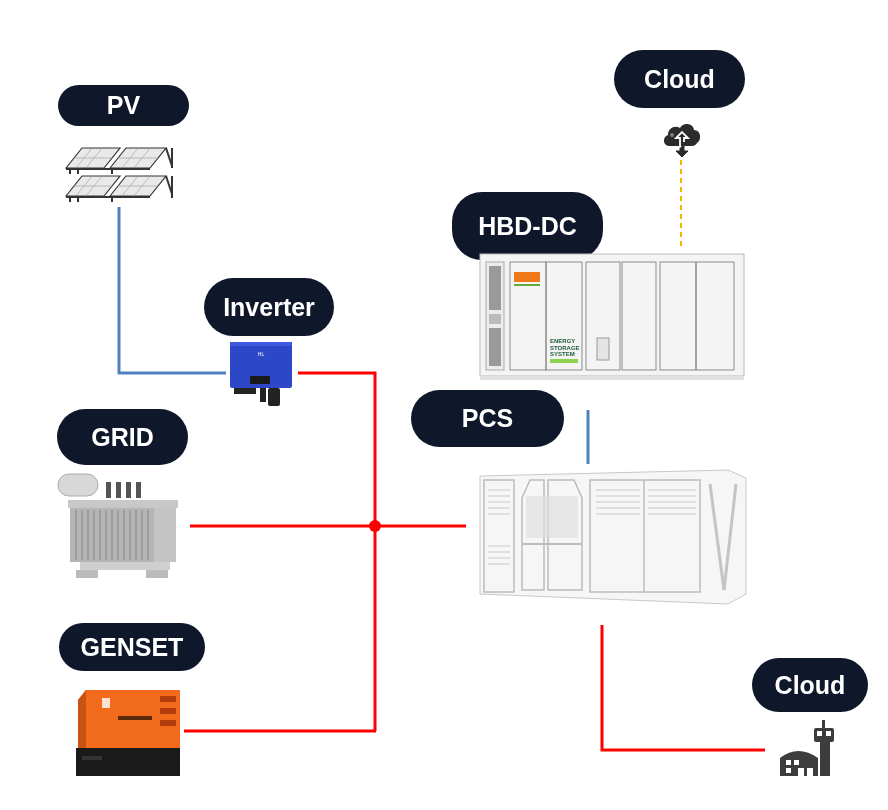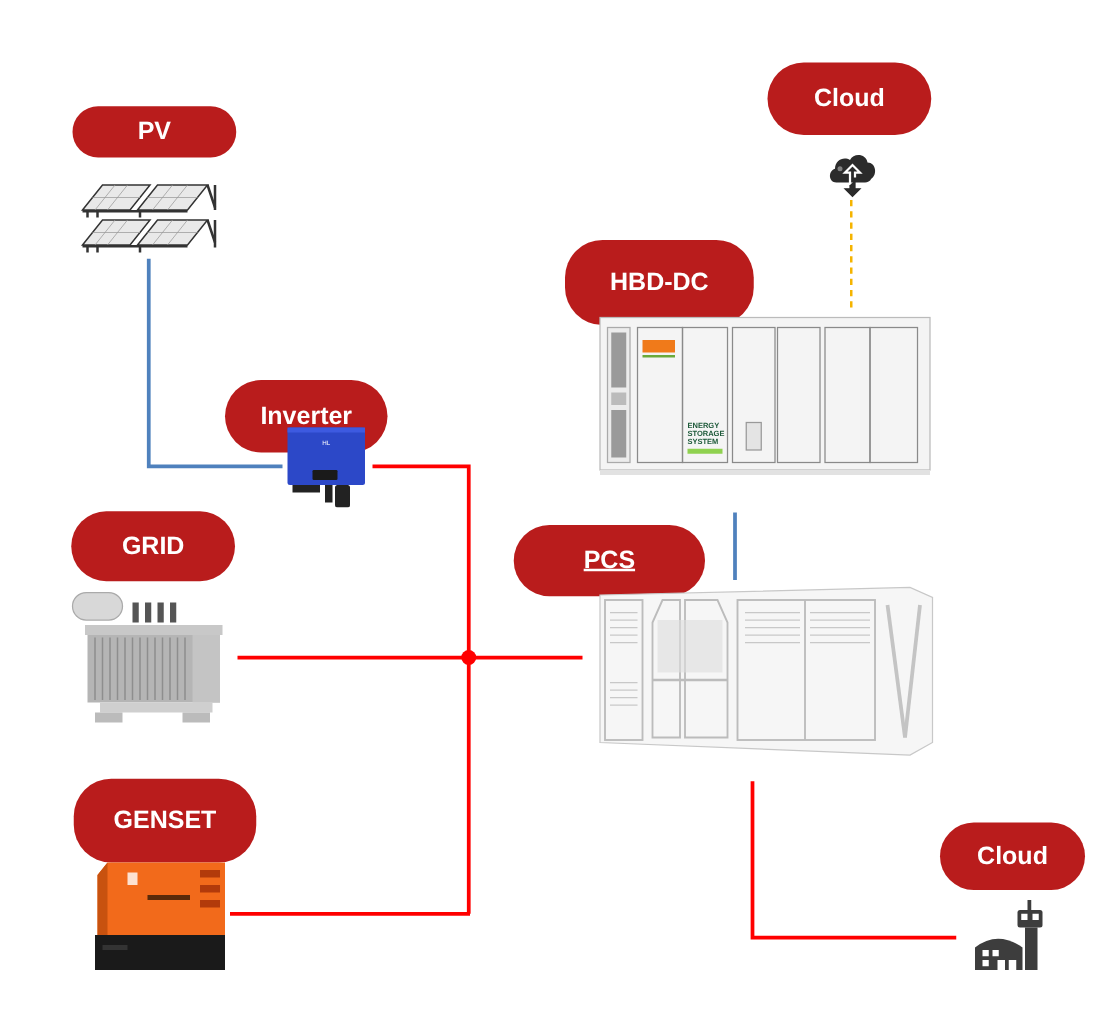--- a/index.html
+++ b/index.html
@@ -1,17 +1,17 @@
 <!DOCTYPE html>
 <html><head>
 <meta charset="utf-8">
 <style>
   html, body { margin:0; padding:0; background:#ffffff; }
   body { width:888px; height:810px; position:relative; overflow:hidden; font-family:"Liberation Sans", sans-serif; }
-  .pill { position:absolute; background:#b91c1c; color:#ffffff; font-weight:bold; font-size:20px;
+  .pill { position:absolute; background:#0f172a; color:#ffffff; font-weight:bold; font-size:25px;
           border-radius:30px; display:flex; align-items:center; justify-content:center; }
   .abs { position:absolute; }
   svg { position:absolute; left:0; top:0; }
 </style>
 </head>
 <body>
 
 <svg width="888" height="810">
 
   <polyline points="119,207 119,373 226,373" fill="none" stroke="#4f81bd" stroke-width="3"></polyline>
@@ -99,32 +99,32 @@
     <rect x="119" y="86" width="12" height="22" fill="#e4e4e4" stroke="#999"></rect>
   </svg>
   <div style="position:absolute;left:72px;top:86px;font-size:6px;font-weight:bold;line-height:6.5px;color:#1e5a3a;">
     <div>ENERGY</div>
     <div>STORAGE</div>
     <div>SYSTEM</div>
     <div style="width:28px;height:4px;background:#8fd14f;margin-top:1px;"></div>
   </div>
 </div>
 
-<div class="pill" style="left:180px;top:278px;width:130px;height:58px;margin-top:26px;">Inverter</div>
+<div class="pill" style="left:204px;top:278px;width:130px;height:58px;">Inverter</div>
 <svg style="left:228px;top:340px;" width="70" height="66" viewBox="0 0 70 66">
   <rect x="2" y="2" width="62" height="46" rx="2" fill="#2c48c8"></rect>
   <rect x="2" y="2" width="62" height="4" fill="#3d5ae0"></rect>
   <text x="33" y="16" fill="#fff" font-size="5" text-anchor="middle" font-family="Liberation Sans, sans-serif">HL</text>
   <rect x="22" y="36" width="20" height="8" rx="1" fill="#1a1a1a"></rect>
   <rect x="6" y="48" width="22" height="6" fill="#222"></rect>
   <rect x="32" y="48" width="6" height="14" fill="#222"></rect>
   <rect x="40" y="48" width="12" height="18" rx="2" fill="#222"></rect>
 </svg>
 
-<div class="pill" style="left:411px;top:420px;width:153px;height:57px;text-decoration:underline;">PCS</div>
+<div class="pill" style="left:411px;top:390px;width:153px;height:57px;">PCS</div>
 <svg style="left:478px;top:466px;" width="272" height="144" viewBox="0 0 272 144">
   <polygon points="2,10 250,4 268,12 268,128 250,138 2,128" fill="#f6f6f6" stroke="#c8c8c8"></polygon>
   <g fill="none" stroke="#bcbcbc" stroke-width="1.5">
     <rect x="6" y="14" width="30" height="112"></rect>
     <polygon points="44,32 52,14 66,14 66,124 44,124"></polygon>
     <polygon points="70,14 96,14 104,32 104,124 70,124"></polygon>
     <rect x="112" y="14" width="110" height="112"></rect>
     <line x1="166" y1="14" x2="166" y2="126"></line>
   </g>
   <g stroke="#c8c8c8" stroke-width="1">
@@ -181,21 +181,21 @@
       <line x1="80" y1="40" x2="80" y2="90"></line>
       <line x1="86" y1="40" x2="86" y2="90"></line>
     <line x1="92" y1="40" x2="92" y2="90"></line>
   </g>
   <rect x="98" y="38" width="22" height="54" fill="#c4c4c4"></rect>
   <rect x="24" y="92" width="90" height="8" fill="#cfcfcf"></rect>
   <rect x="20" y="100" width="22" height="8" fill="#bbb"></rect>
     <rect x="90" y="100" width="22" height="8" fill="#bbb"></rect>
 </svg>
 
-<div class="pill" style="left:59px;top:623px;width:146px;height:67px;">GENSET</div>
+<div class="pill" style="left:59px;top:623px;width:146px;height:48px;">GENSET</div>
 <svg style="left:74px;top:686px;" width="110" height="94" viewBox="0 0 110 94">
   <polygon points="4,14 12,4 106,4 106,62 12,62 4,64" fill="#f26a1b"></polygon>
   <polygon points="4,14 12,4 12,62 4,64" fill="#c8520f"></polygon>
   <rect x="86" y="10" width="16" height="6" fill="#b23a0b"></rect>
   <rect x="86" y="22" width="16" height="6" fill="#b23a0b"></rect>
   <rect x="86" y="34" width="16" height="6" fill="#b23a0b"></rect>
   <rect x="44" y="30" width="34" height="4" fill="#5a2a0a"></rect>
   <rect x="28" y="12" width="8" height="10" fill="#fff" opacity="0.8"></rect>
   <rect x="2" y="62" width="104" height="28" fill="#1a1a1a"></rect>
   <rect x="8" y="70" width="20" height="4" fill="#333"></rect>

